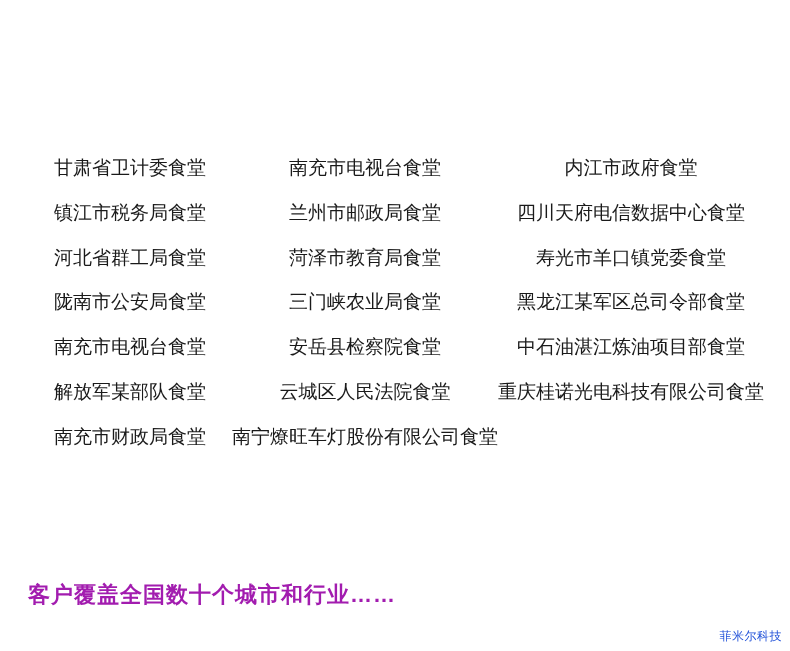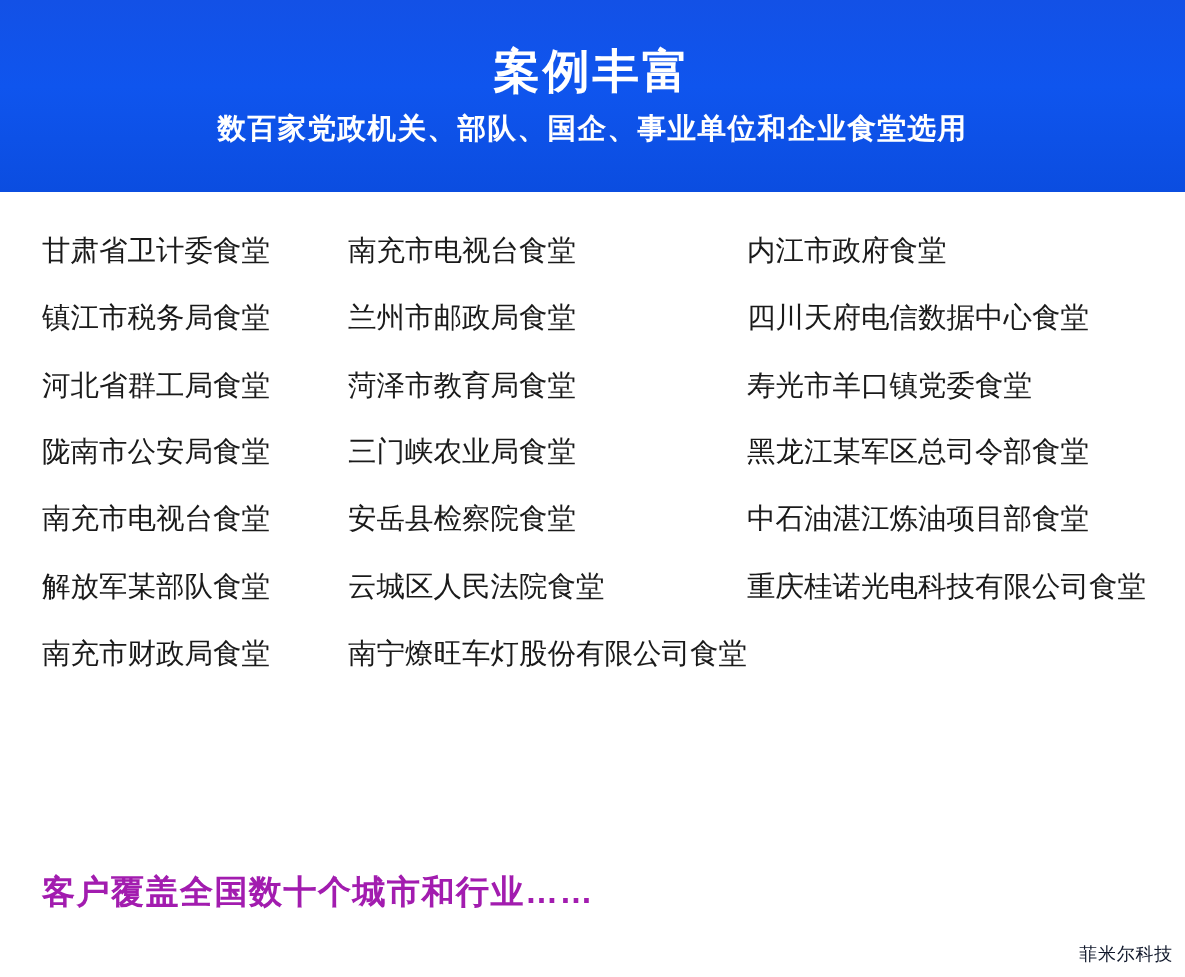--- a/index.html
+++ b/index.html
@@ -57,20 +57,21 @@
     left: 0;
     top: 128px;
     width: 790px;
     padding: 18px 0 0 0;
     box-sizing: border-box;
   }
   .cust-table {
     border-collapse: collapse;
     margin-left: 28px;
     width: 736px;
+    text-align: center;
   }
   .cust-table td {
     font-size: 19px;
     color: #1a1a1a;
     line-height: 1.2;
     padding: 11px 0 11px 0;
     white-space: nowrap;
     vertical-align: middle;
     font-family: "Liberation Sans", "DejaVu Sans", sans-serif;
   }
@@ -87,34 +88,30 @@
     color: #a21caf;
     letter-spacing: 1px;
     white-space: nowrap;
   }
   
   .watermark {
     position: absolute;
     right: 8px;
     bottom: 6px;
     font-size: 12px;
-    color: #0f172a;
+    color: #1d4ed8;
     letter-spacing: 0.5px;
     white-space: nowrap;
   }
 </style>
 </head>
 <body>
 
 <div class="page">
 
-  <div class="banner">
-    <div class="banner-title">案例丰富</div>
-    <div class="banner-subtitle">数百家党政机关、部队、国企、事业单位和企业食堂选用</div>
-  </div>
 
   <div class="list-wrap">
     <table class="cust-table">
       <tbody>
         <tr>
           <td class="c0">甘肃省卫计委食堂</td>
           <td class="c1">南充市电视台食堂</td>
           <td class="c2">内江市政府食堂</td>
         </tr>
         <tr>

